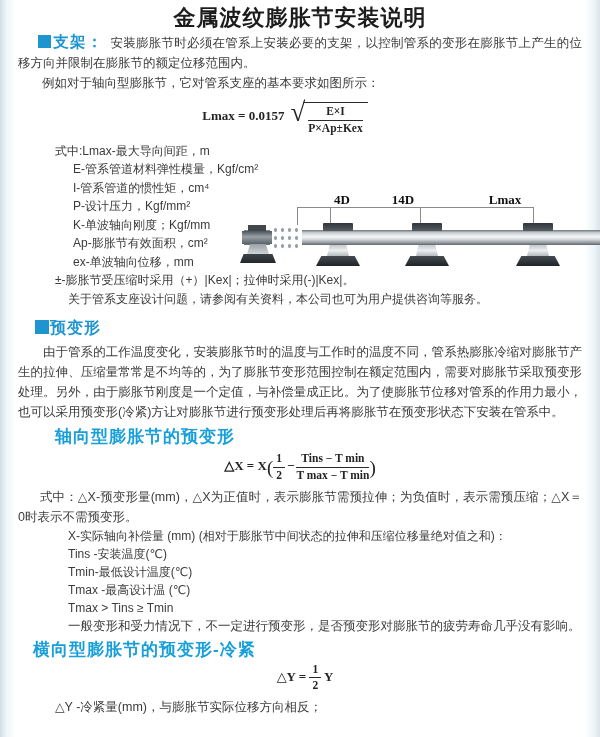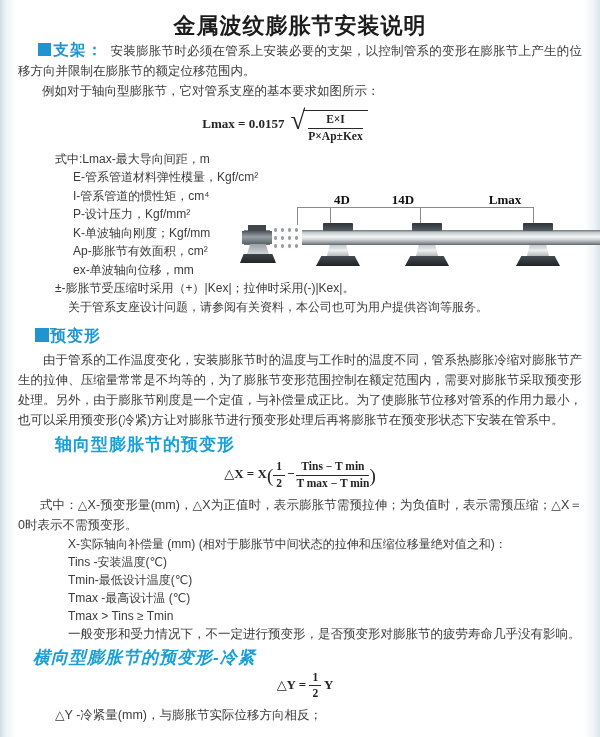--- a/index.html
+++ b/index.html
@@ -2,21 +2,21 @@
 <html><head>
 <meta charset="utf-8">
 <style>
   html,body { margin:0; padding:0; }
   body {
     width:600px; height:737px; overflow:hidden;
     font-family:"Liberation Sans","DejaVu Sans",sans-serif;
     color:#3b3b3b;
     background:linear-gradient(90deg,#cfdde6 0px,#eef4f7 6px,#ffffff 16px,#ffffff 584px,#eef4f7 594px,#d9e5ec 600px);
   }
-  .page { position:relative; width:600px; height:626px; box-sizing:border-box; padding:12px 18px 0 18px; }
+  .page { position:relative; width:600px; height:626px; box-sizing:border-box; padding:4px 18px 0 18px; }
 
   h1.title { margin:0; font-size:22px; line-height:28px; text-align:center; color:#1c1c1c; letter-spacing:1px; font-weight:bold; }
 
   p.para { margin:0; font-size:12.5px; line-height:20px; text-align:justify; }
   .intro { margin-top:17px; text-indent:20px; }
   .sq { display:inline-block; width:13px; height:13px; background:#1e95cf; margin-right:2px; vertical-align:-1px; }
   .blue-head { color:#1e95cf; font-weight:bold; font-size:15.5px; letter-spacing:1px; margin-right:7px; }
   .example { text-indent:24px; }
 
   .formula { font-family:"Liberation Serif","DejaVu Serif",serif; font-weight:bold; color:#242424;
@@ -35,22 +35,22 @@
   .defline { font-size:12px; line-height:18.5px; margin-left:55px; }
   .defline.flush { margin-left:37px; }
   .defline.note { margin-left:50px; line-height:19px; }
   .defline.pm { margin-left:37px; line-height:19px; }
 
   h2.sec { margin:8px 0 3px 17px; font-size:16px; line-height:22px; color:#1e95cf; font-weight:bold; letter-spacing:1px; }
   h2.sec .sq { width:14px; height:14px; margin-right:1px; }
   .jus { text-indent:25px; line-height:18.8px; }
 
   h3.sub { margin:4px 0 2px 37px; font-size:17px; line-height:22px; color:#189fd9; font-weight:bold; letter-spacing:1px; }
-  h3.sub2 { margin-left:15px;font-style:italic; }
-  .f2 { margin:4px 0 4px 0; }
+  h3.sub2 { margin-left:15px; }
+  .f2 { margin:4px 0 4px 0;font-family:Liberation Serif, serif; }
   .f3 { margin:2px 0 2px 10px; }
   .note1 { text-indent:22px; line-height:19.5px; margin-top:2px; }
   .dline { font-size:12px; line-height:18px; margin-left:50px; }
   .general { margin-left:50px; line-height:18px; font-size:12.5px; }
   .dy { margin:6px 0 0 37px; font-size:12.5px; }
 
   
   .diagram { position:absolute; left:240px; top:190px; width:360px; height:95px; }
   .dimline { position:absolute; left:57px; top:17px; width:236px; height:0; border-top:1px solid #8a8a8a; }
   .tick { position:absolute; top:17px; width:0; height:23px; border-left:1px solid #8a8a8a; }

